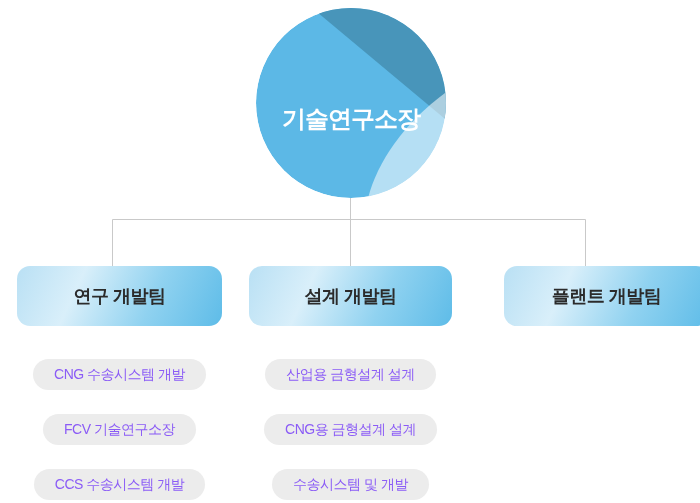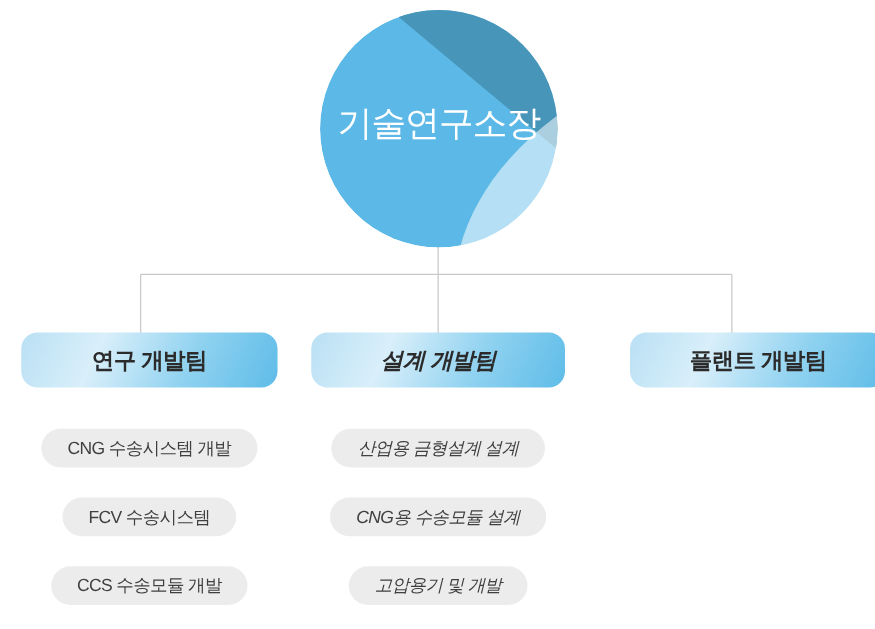--- a/index.html
+++ b/index.html
@@ -12,57 +12,57 @@
     overflow: hidden;
   }
 
   
   .connector-svg { position: absolute; left: 0; top: 0; }
 
   
   .circle-svg { position: absolute; left: 256px; top: 8px; }
   .circle-title {
     position: absolute;
-    left: 256px; top: 4px;
+    left: 256px; top: 24px;
     width: 190px; height: 190px;
     display: flex; align-items: center; justify-content: center;
     color: #ffffff;
-    font-size: 28px;
-    font-weight: normal;
+    font-size: 24px;
+    font-weight: bold;
     letter-spacing: -1px;
     text-align: center;
   }
 
   
   .team-col { position: absolute; top: 266px; display: flex; flex-direction: column; align-items: center; }
   .col-0 { left: 17px;  width: 205px; }
-  .col-1 { left: 249px; width: 203px; font-style: italic; }
+  .col-1 { left: 249px; width: 203px; }
   .col-2 { left: 504px; width: 205px; }
 
   .team-header {
     width: 100%;
-    height: 44px;
+    height: 60px;
     border-radius: 13px;
     background: linear-gradient(115deg, #b9e0f4 0%, #d9effa 30%, #90d2f0 65%, #5ebce8 100%);
     display: flex; align-items: center; justify-content: center;
     font-size: 18px;
     font-weight: bold;
     color: #2b2b2b;
     letter-spacing: -0.5px;
     box-sizing: border-box;
   }
 
   .team-item {
     margin-top: 24px;
     background: #ececec;
     border-radius: 17px;
     padding: 7px 21px;
     font-size: 14px;
     line-height: 17px;
-    color: #404040;
+    color: #8b5cf6;
     letter-spacing: -0.5px;
     text-align: center;
     white-space: pre-line;
   }
   .team-item.first { margin-top: 33px; }
   .team-item.tall  { border-radius: 24px; padding: 5px 18px; line-height: 19px; }
   .team-item.after-tall { margin-top: 11px; }
 </style>
 </head>
 <body>
@@ -89,28 +89,28 @@
       <circle cx="95" cy="95" r="95" fill="#5cb8e6"></circle>
       <polygon points="49,-6 200,120 205,-10" fill="#4895ba"></polygon>
       <path d="M196,80 C150,112 122,152 112,190 L150,205 L215,205 L215,80 Z" fill="#ffffff" opacity="0.55"></path>
     </g>
   </svg>
   <div class="circle-title">기술연구소장</div>
 
   <div class="team-col col-0">
     <div class="team-header">연구 개발팀</div>
     <div class="team-item first">CNG 수송시스템 개발</div>
-    <div class="team-item">FCV 수송시스템</div>
-    <div class="team-item">CCS 수송모듈 개발</div>
+    <div class="team-item">FCV 기술연구소장</div>
+    <div class="team-item">CCS 수송시스템 개발</div>
   </div>
 
   <div class="team-col col-1">
     <div class="team-header">설계 개발팀</div>
     <div class="team-item first">산업용 금형설계 설계</div>
-    <div class="team-item">CNG용 수송모듈 설계</div>
-    <div class="team-item">고압용기 및 개발</div>
+    <div class="team-item">CNG용 금형설계 설계</div>
+    <div class="team-item">수송시스템 및 개발</div>
   </div>
 
   <div class="team-col col-2">
     <div class="team-header">플랜트 개발팀</div>
   </div>
 
 </div>
 
 </body></html>

